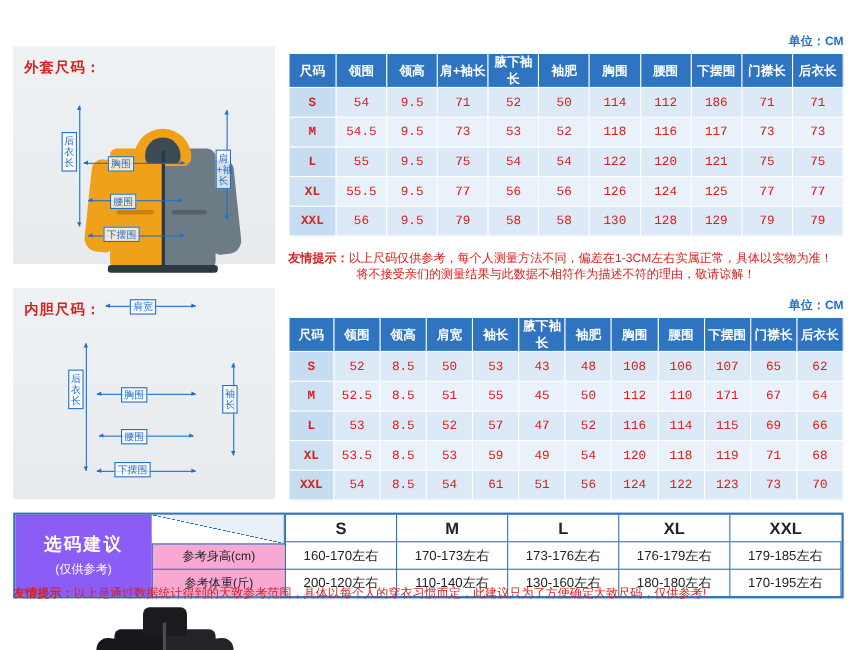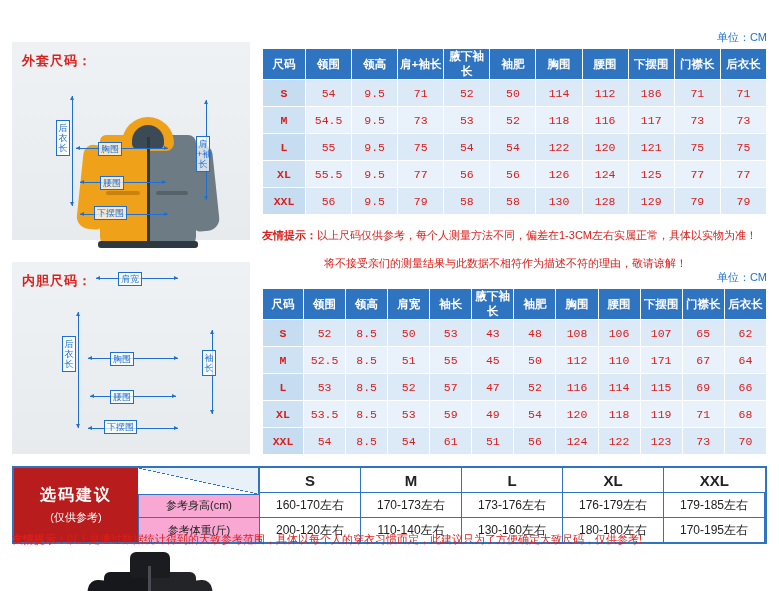--- a/index.html
+++ b/index.html
@@ -72,21 +72,21 @@
   .arrow-v:before{top:0;border-bottom:4px solid #1f6fd0;}
   .arrow-v:after{bottom:0;border-top:4px solid #1f6fd0;}
   .tagbox{position:absolute;background:rgba(255,255,255,.75);border:1px solid #1f6fd0;color:#1f6fd0;
     font-size:9px;padding:0 2px;line-height:12px;white-space:nowrap;}
   .tagbox-v{position:absolute;background:rgba(255,255,255,.75);border:1px solid #1f6fd0;color:#1f6fd0;
     font-size:9px;padding:2px 0;width:12px;text-align:center;line-height:10px;}
 
   
   .unit{
     position:absolute;right:12px;
-    font-size:11px;font-weight:normal;color:#1f6fd0;
+    font-size:11px;font-weight:bold;color:#1f6fd0;
   }
   #unit-1{top:30px;}
   #unit-2{top:270px;}
 
   
   .sz-table{
     position:absolute;
     border-collapse:collapse;
     table-layout:fixed;
     font-family:Liberation Mono, monospace;
@@ -121,32 +121,32 @@
   .note{
     position:absolute;
     color:#d9201d;
     font-size:11px;
     line-height:15px;
     left:262px;
     width:505px;
   }
   #note-1{top:228px;}
   .note .note-lead{font-weight:bold;}
-  .note-line2{display:block;padding-left:62px;margin-top:13px;}
+  .note-line2{display:block;padding-left:62px;}
 
   
   #rec-panel{
     position:absolute;left:12px;top:466px;width:755px;height:78px;
     border:2px solid #2f74c0;
     background:#ffffff;
     box-sizing:border-box;
   }
   #rec-head{
     position:absolute;left:0;top:0;width:124px;height:74px;
-    background:#b91c1c;color:#ffffff;
+    background:#8b5cf6;color:#ffffff;
     display:flex;flex-direction:column;align-items:center;justify-content:center;
   }
   #rec-head .l1{font-size:16px;font-weight:bold;letter-spacing:2px;}
   #rec-head .l2{font-size:11px;margin-top:4px;}
   .rec-table{
     position:absolute;left:124px;top:0;width:627px;
     border-collapse:collapse;table-layout:fixed;
   }
   .rec-table th,.rec-table td{
     border:1px solid #2f74c0;

